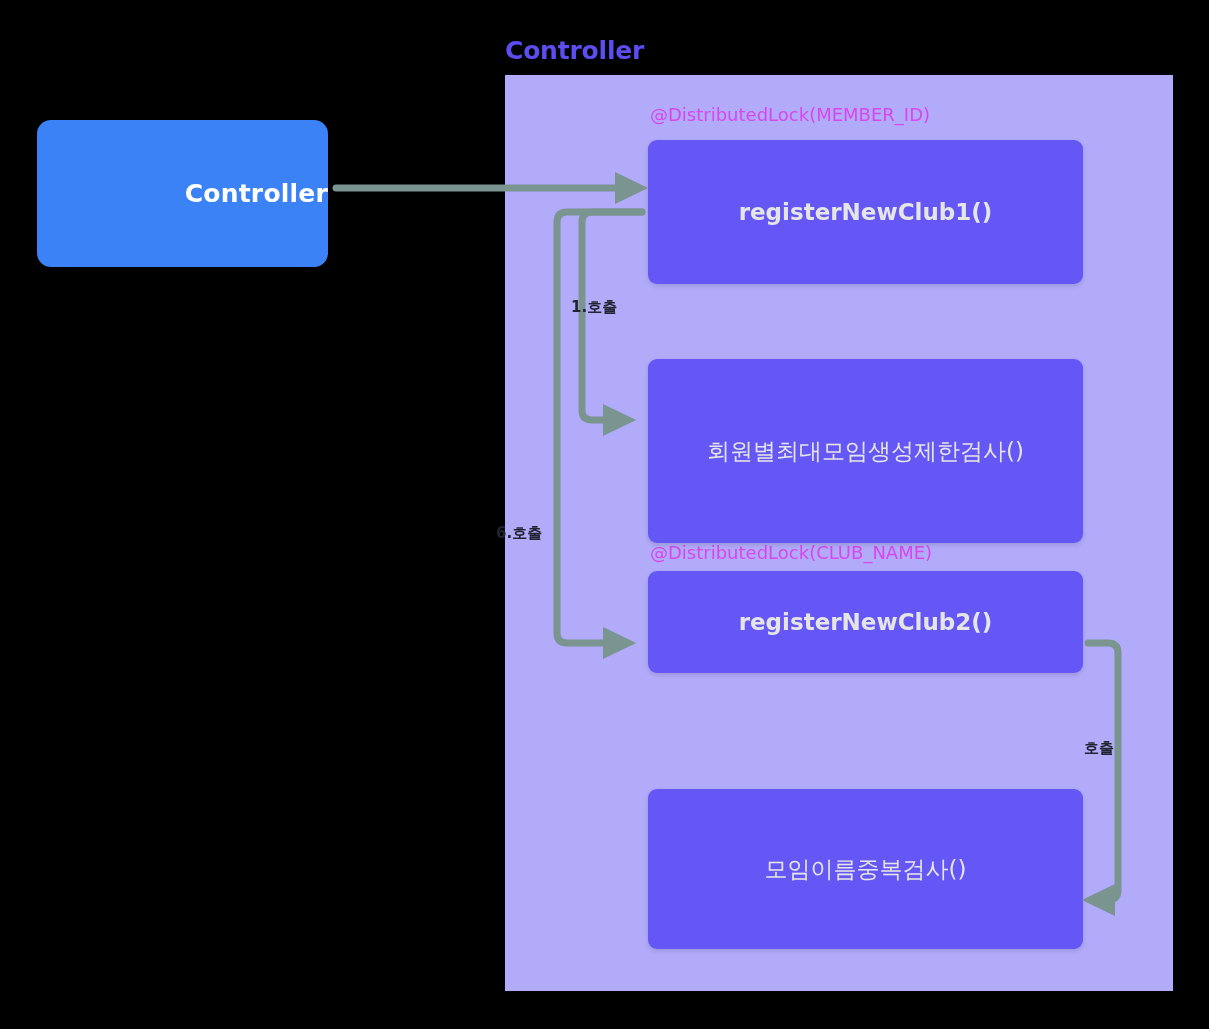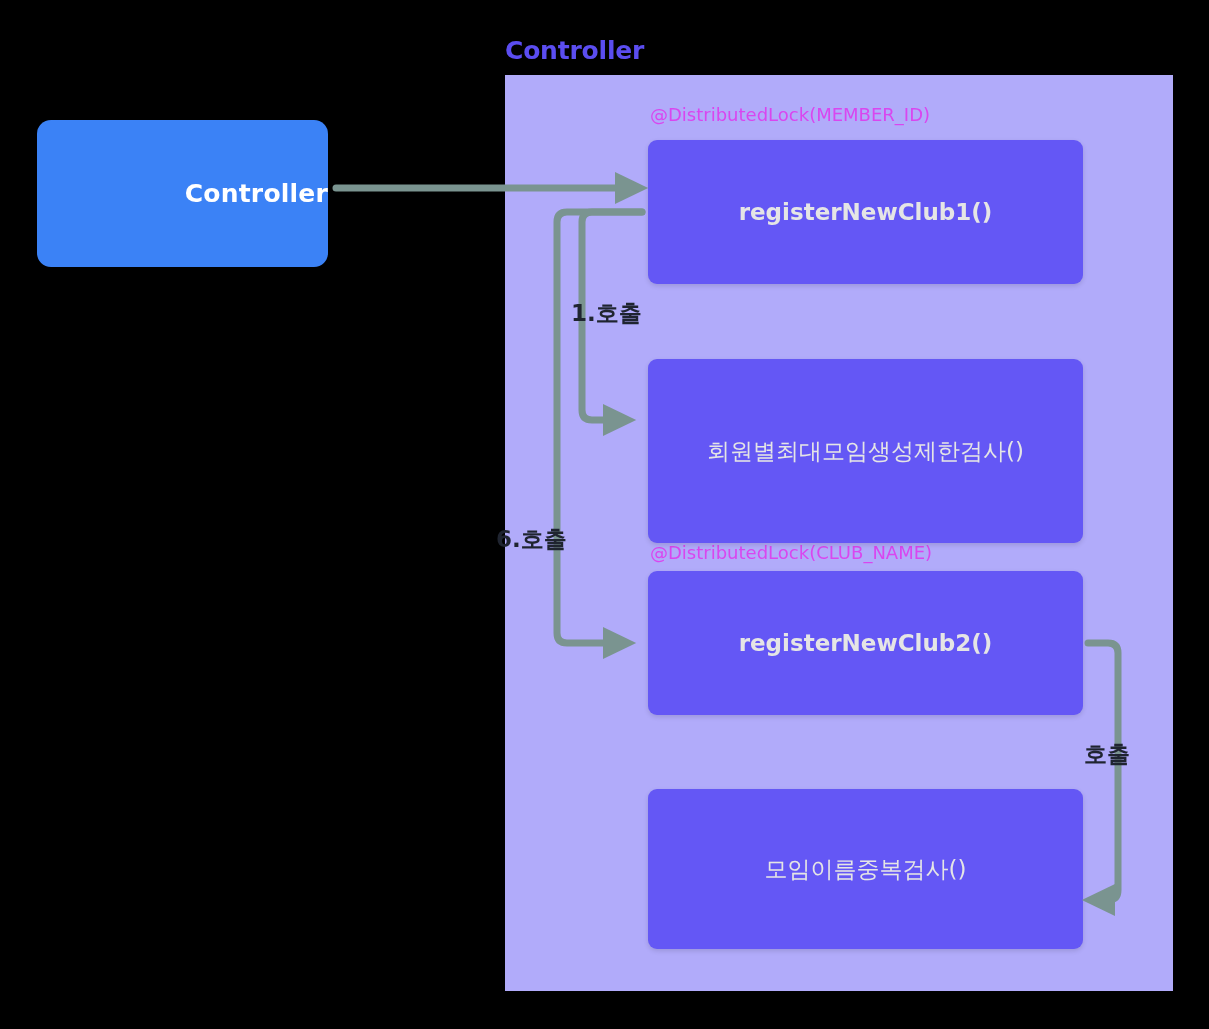--- a/index.html
+++ b/index.html
@@ -75,21 +75,21 @@
     font-size: 23px;
     text-align: center;
     padding: 0 10px;
   }
   .method-label.bold {
     font-weight: bold;
   }
 
   #box-register1 { top: 140px;  height: 144px; }
   #box-member-limit { top: 359px; height: 184px; }
-  #box-register2 { top: 571px;  height: 144px; }
+  #box-register2 { top: 571px;  height: 102px; }
   #box-dup-check { top: 789px;  height: 160px; }
 
   
   .lock-annotation {
     position: absolute;
     left: 650px;
     font-size: 18px;
     color: #d946ef;
     white-space: nowrap;
   }
@@ -102,21 +102,21 @@
     left: 0;
     top: 0;
     width: 1209px;
     height: 1029px;
     pointer-events: none;
   }
 
   
   .arrow-label {
     position: absolute;
-    font-size: 23px;
+    font-size: 15px;
     font-weight: bold;
     color: #1f2430;
     white-space: nowrap;
   }
   #label-call-1 { left: 571px; top: 298px; }
   #label-call-2 { left: 496px; top: 524px; }
   #label-call-3 { left: 1084px; top: 739px; }
 </style>
 </head>
 <body>

